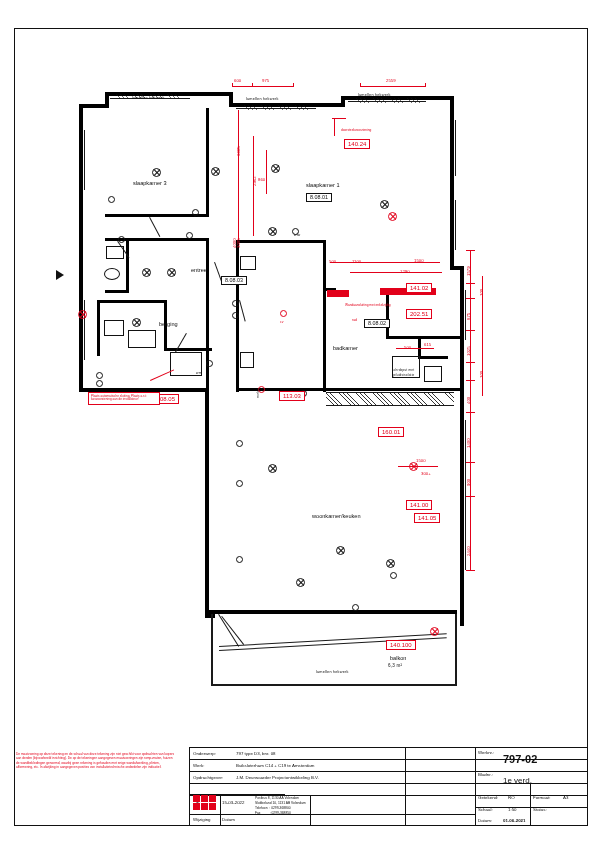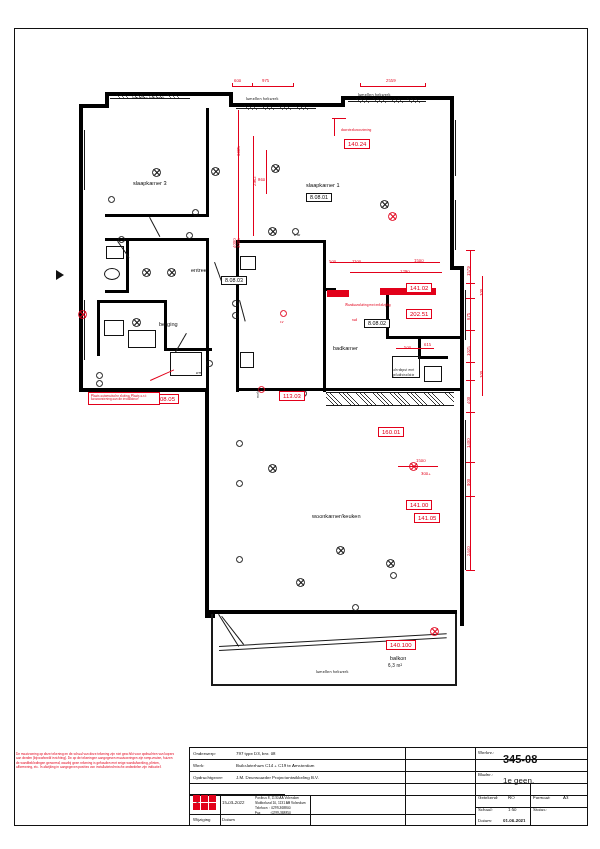--- a/index.html
+++ b/index.html
@@ -311,23 +311,23 @@
   </div>
 
   <div class="tbtxt" style="left:193px;top:751px;">Onderwerp:</div>
   <div class="tbtxt" style="left:236px;top:751px;">797 type D3, bnr. 08</div>
   <div class="tbtxt" style="left:193px;top:763px;">Werk:</div>
   <div class="tbtxt" style="left:236px;top:763px;">Buiksloterham C14 + C19 te Amsterdam</div>
   <div class="tbtxt" style="left:193px;top:775px;">Opdrachtgever:</div>
   <div class="tbtxt" style="left:236px;top:775px;">J.M. Deurwaarder Projectontwikkeling B.V.</div>
 
   <div class="tbtxt" style="left:478px;top:750px;">Werknr.:</div>
-  <div class="tbbig" style="left:503px;top:753px;">345-08</div>
+  <div class="tbbig" style="left:503px;top:753px;">797-02</div>
   <div class="tbtxt" style="left:478px;top:772px;">Bladnr.:</div>
-  <div class="tbmed" style="left:503px;top:776px;">1e geen.</div>
+  <div class="tbmed" style="left:503px;top:776px;">1e verd.</div>
 
   <div class="tbtxt" style="left:478px;top:795px;">Getekend:</div>
   <div class="tbtxt" style="left:508px;top:795px;">RO</div>
   <div class="tbtxt" style="left:533px;top:795px;">Formaat:</div>
   <div class="tbtxt" style="left:563px;top:795px;">A3</div>
   <div class="tbtxt" style="left:478px;top:807px;">Schaal:</div>
   <div class="tbtxt" style="left:508px;top:807px;">1:50</div>
   <div class="tbtxt" style="left:533px;top:807px;">Status:</div>
   <div class="tbtxt" style="left:563px;top:807px;"></div>
   <div class="tbtxt" style="left:478px;top:818px;">Datum:</div>

